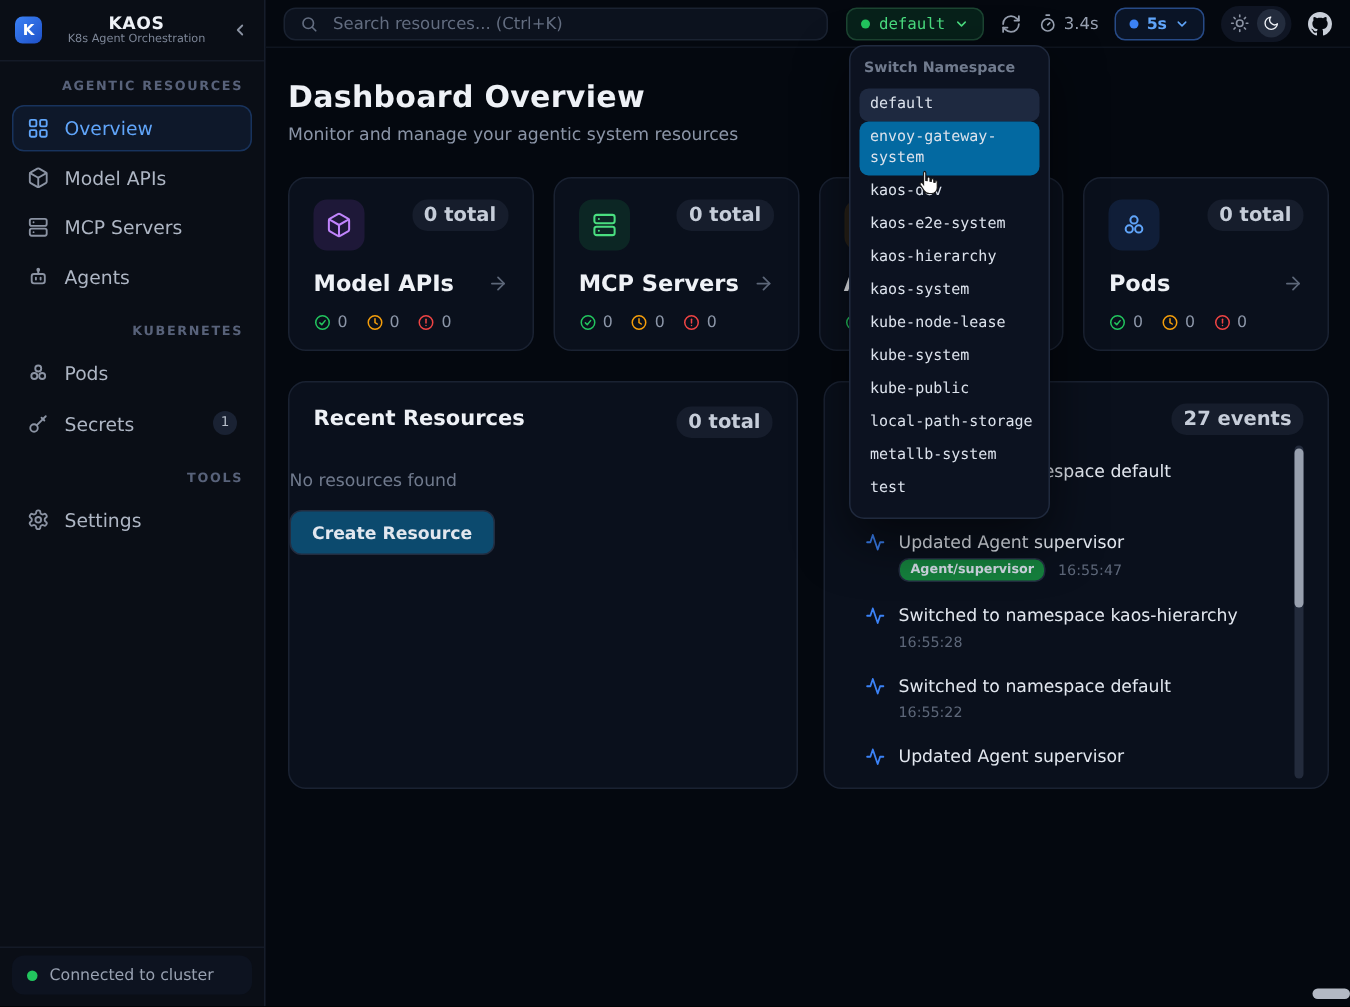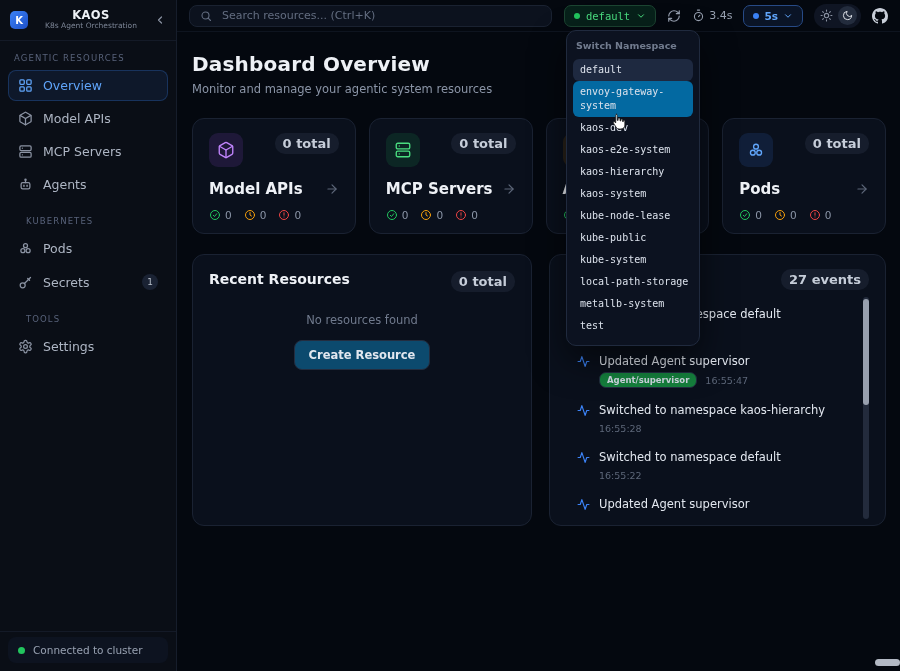--- a/index.html
+++ b/index.html
@@ -27,22 +27,22 @@
     display:flex; align-items:center; justify-content:center;
     font-size:10px; font-weight:700; color:#fff;
   }
   .sb-titles { flex:1; text-align:center; line-height:1.15; }
   .sb-title { font-size:11.5px; font-weight:700; letter-spacing:.4px; }
   .sb-sub { font-size:7.5px; color:#7c8596; }
   .collapse-btn { color:#8b93a3; flex:none; cursor:pointer; }
 
   .sb-nav { padding:12px 8px 0; flex:1; }
   .sec-label {
-    font-size:8.5px; font-weight:400; letter-spacing:1.1px;
-    color:#58627a; margin:0 6px 7px;
+    font-size:8.5px; font-weight:700; letter-spacing:1.1px;
+    color:#58627a; margin:0 6px 7px;text-align:right;
   }
   .sec-label.later { margin-top:16px;padding-left:12px; }
   .nav-item {
     display:flex; align-items:center; gap:10px;
     padding:7px 9px; border:1px solid transparent; border-radius:8px;
     color:#aeb6c4; font-size:12.5px; margin-bottom:2px; cursor:pointer;
   }
   .nav-item .ic { color:#8b93a3; flex:none; }
   .nav-item.active {
     background:rgba(59,130,246,.09); border-color:rgba(59,130,246,.25);
@@ -142,21 +142,21 @@
   .bcard {
     background:#0a101c; border:1px solid #1a2232; border-radius:12px;
     height:272px; position:relative;
   }
   .bcard.recent { width:340px; flex:none; padding:16px; }
   .bcard.activity { flex:1; padding:14px 16px; overflow:hidden; }
   .bcard-head { display:flex; justify-content:space-between; align-items:flex-start; }
   .bcard-title { font-size:14px; font-weight:700; }
   .empty {
     position:absolute; left:0; right:0; top:58px;
-    display:flex; flex-direction:column; align-items:center; gap:13px;
+    display:flex; flex-direction:column; align-items:flex-start; gap:13px;
   }
   .empty-text { font-size:11.5px; color:#707a8d; }
   .create-btn {
     background:#0c4a6e; border:1px solid #232d40; border-radius:8px;
     color:#e2e7ef; font-size:11.5px; font-weight:600; padding:7px 14px;
     cursor:pointer; font-family:inherit;
   }
 
   .events { margin-top:17px; height:213px; overflow:hidden; padding-left:11px; }
   .event { display:flex; gap:9px; margin-bottom:15px; }
@@ -714,22 +714,22 @@
 
   <div class="ns-dropdown">
     <div class="nsd-title">Switch Namespace</div>
     <div class="nsd-item selected">default</div>
     <div class="nsd-item hovered">envoy-gateway-system</div>
     <div class="nsd-item">kaos-dev</div>
     <div class="nsd-item">kaos-e2e-system</div>
     <div class="nsd-item">kaos-hierarchy</div>
     <div class="nsd-item">kaos-system</div>
     <div class="nsd-item">kube-node-lease</div>
+    <div class="nsd-item">kube-system</div>
     <div class="nsd-item">kube-public</div>
-    <div class="nsd-item">kube-system</div>
     <div class="nsd-item">local-path-storage</div>
     <div class="nsd-item">metallb-system</div>
     <div class="nsd-item">test</div>
   </div>
 
   <div class="cursor">
     <svg width="15" height="17" viewBox="0 0 15 17">
       <path d="M4.2 1.2c.55 0 1 .45 1 1v5.1l.9.1V5.9c0-.5.4-.95.95-.95s.95.45.95.95v1.9l.85.1V6.9c0-.45.38-.85.85-.85.47 0 .85.4.85.85v1.6l.8.1V8.1c0-.4.35-.75.75-.75s.75.35.75.75v4c0 2.2-1.7 3.9-3.9 3.9H7.6c-1.7 0-2.75-.65-3.6-1.95L1.5 10.2c-.3-.5-.2-1.05.25-1.35.45-.3 1.05-.2 1.35.25l.6.85V2.2c0-.55.45-1 1-1z" fill="#ffffff" stroke="#1a1a1a" stroke-width="0.8"></path>
     </svg>
   </div>

